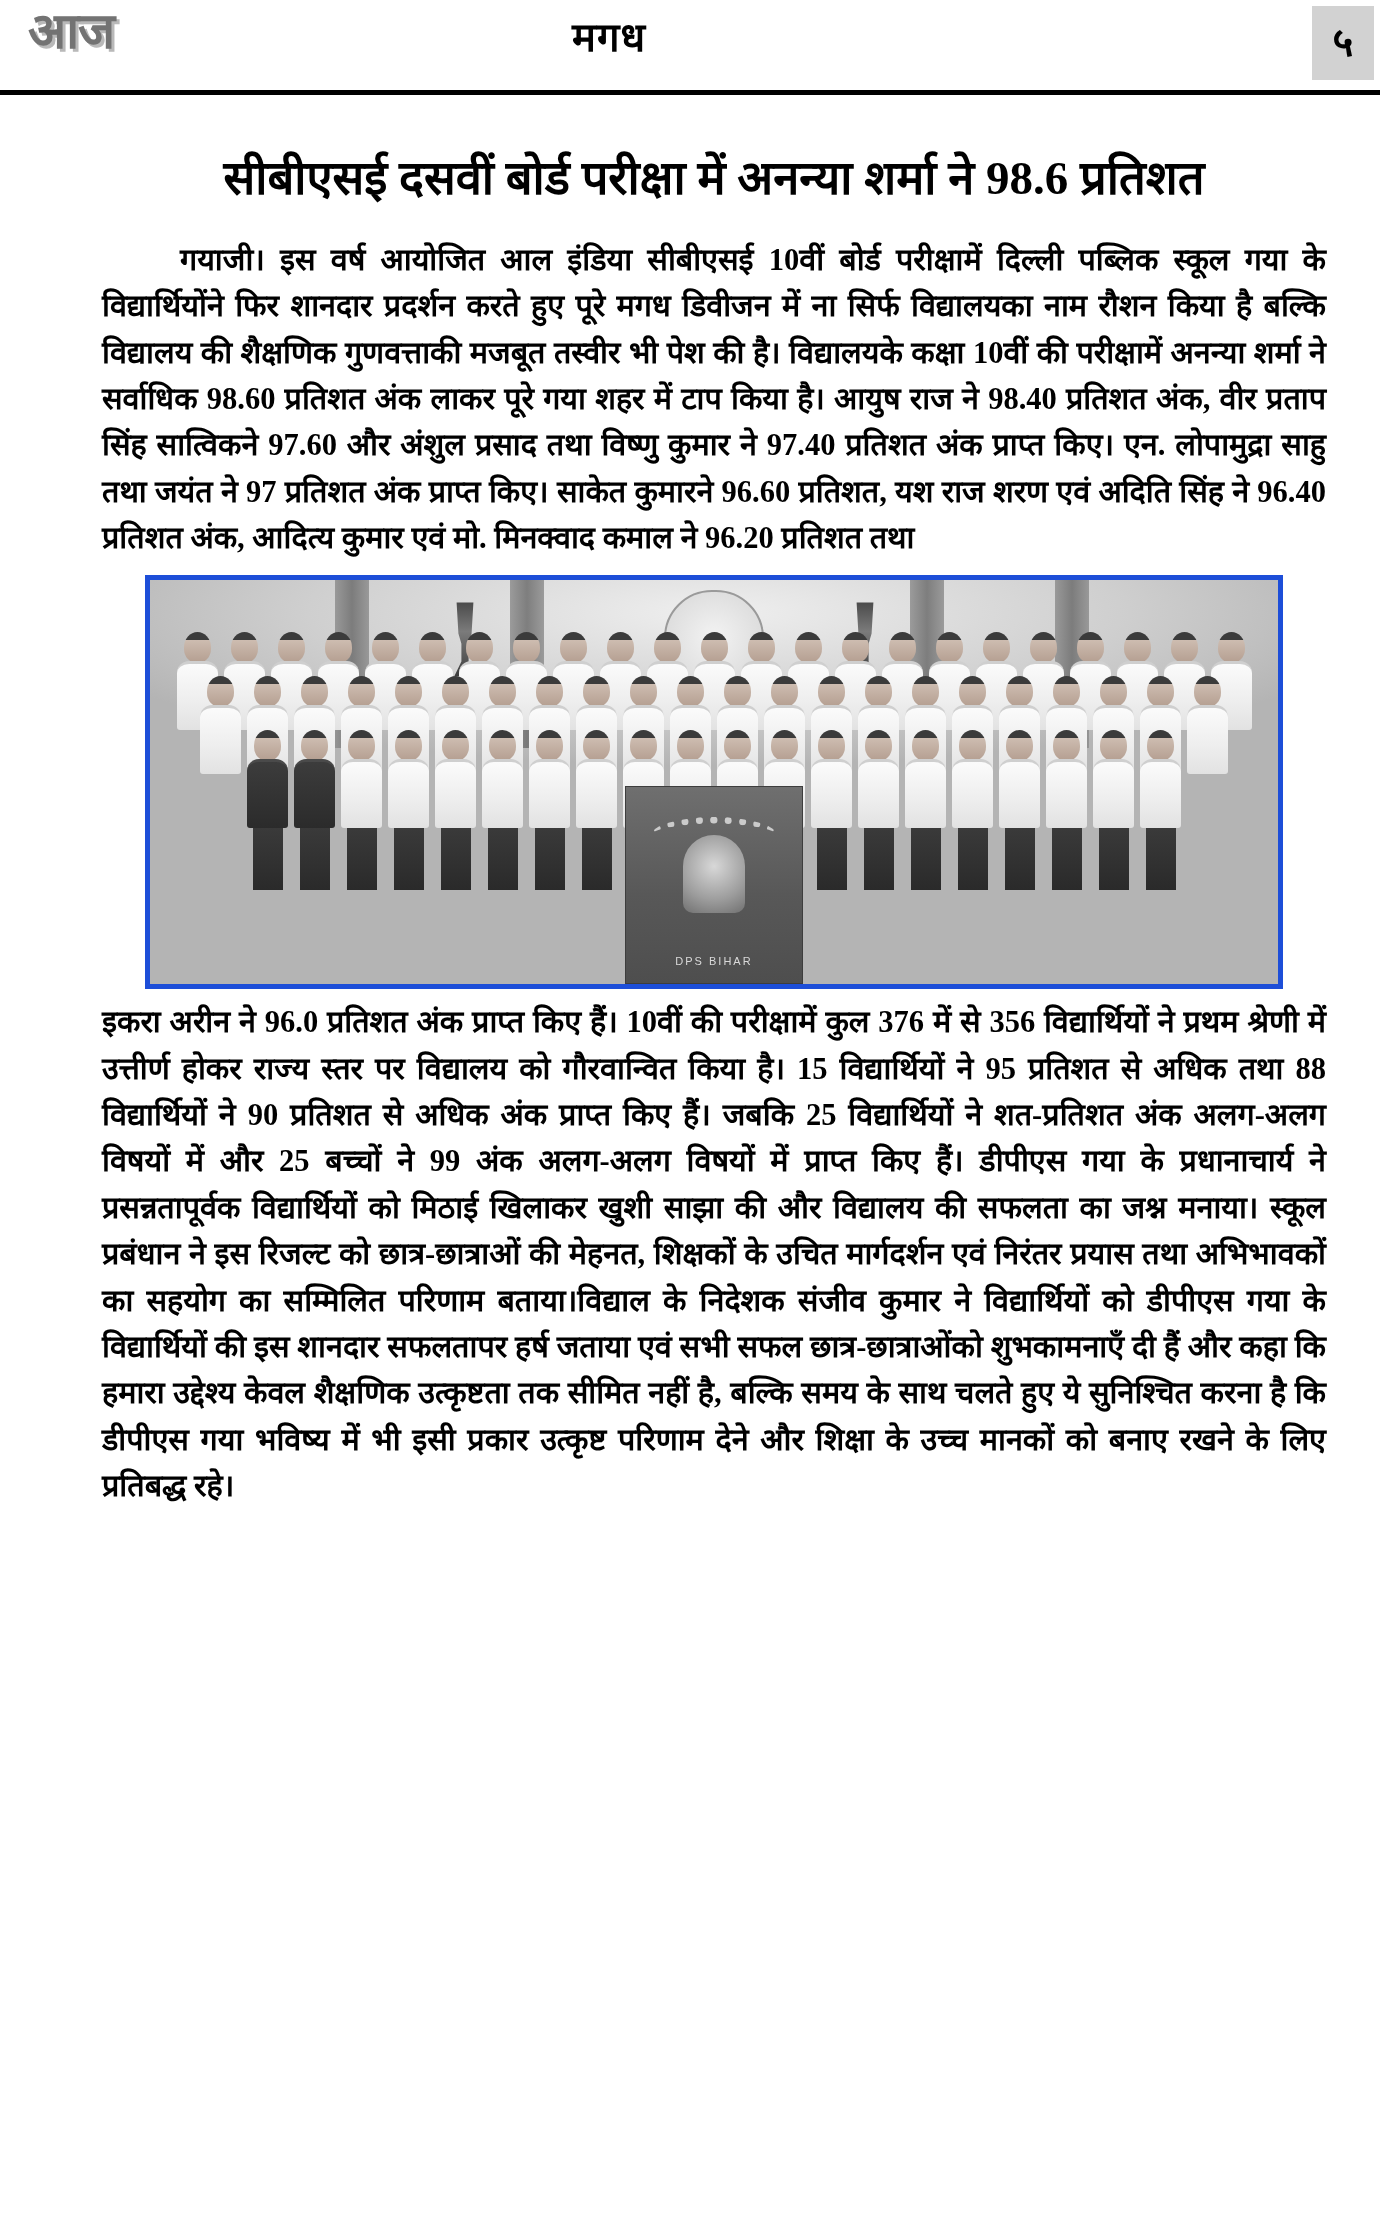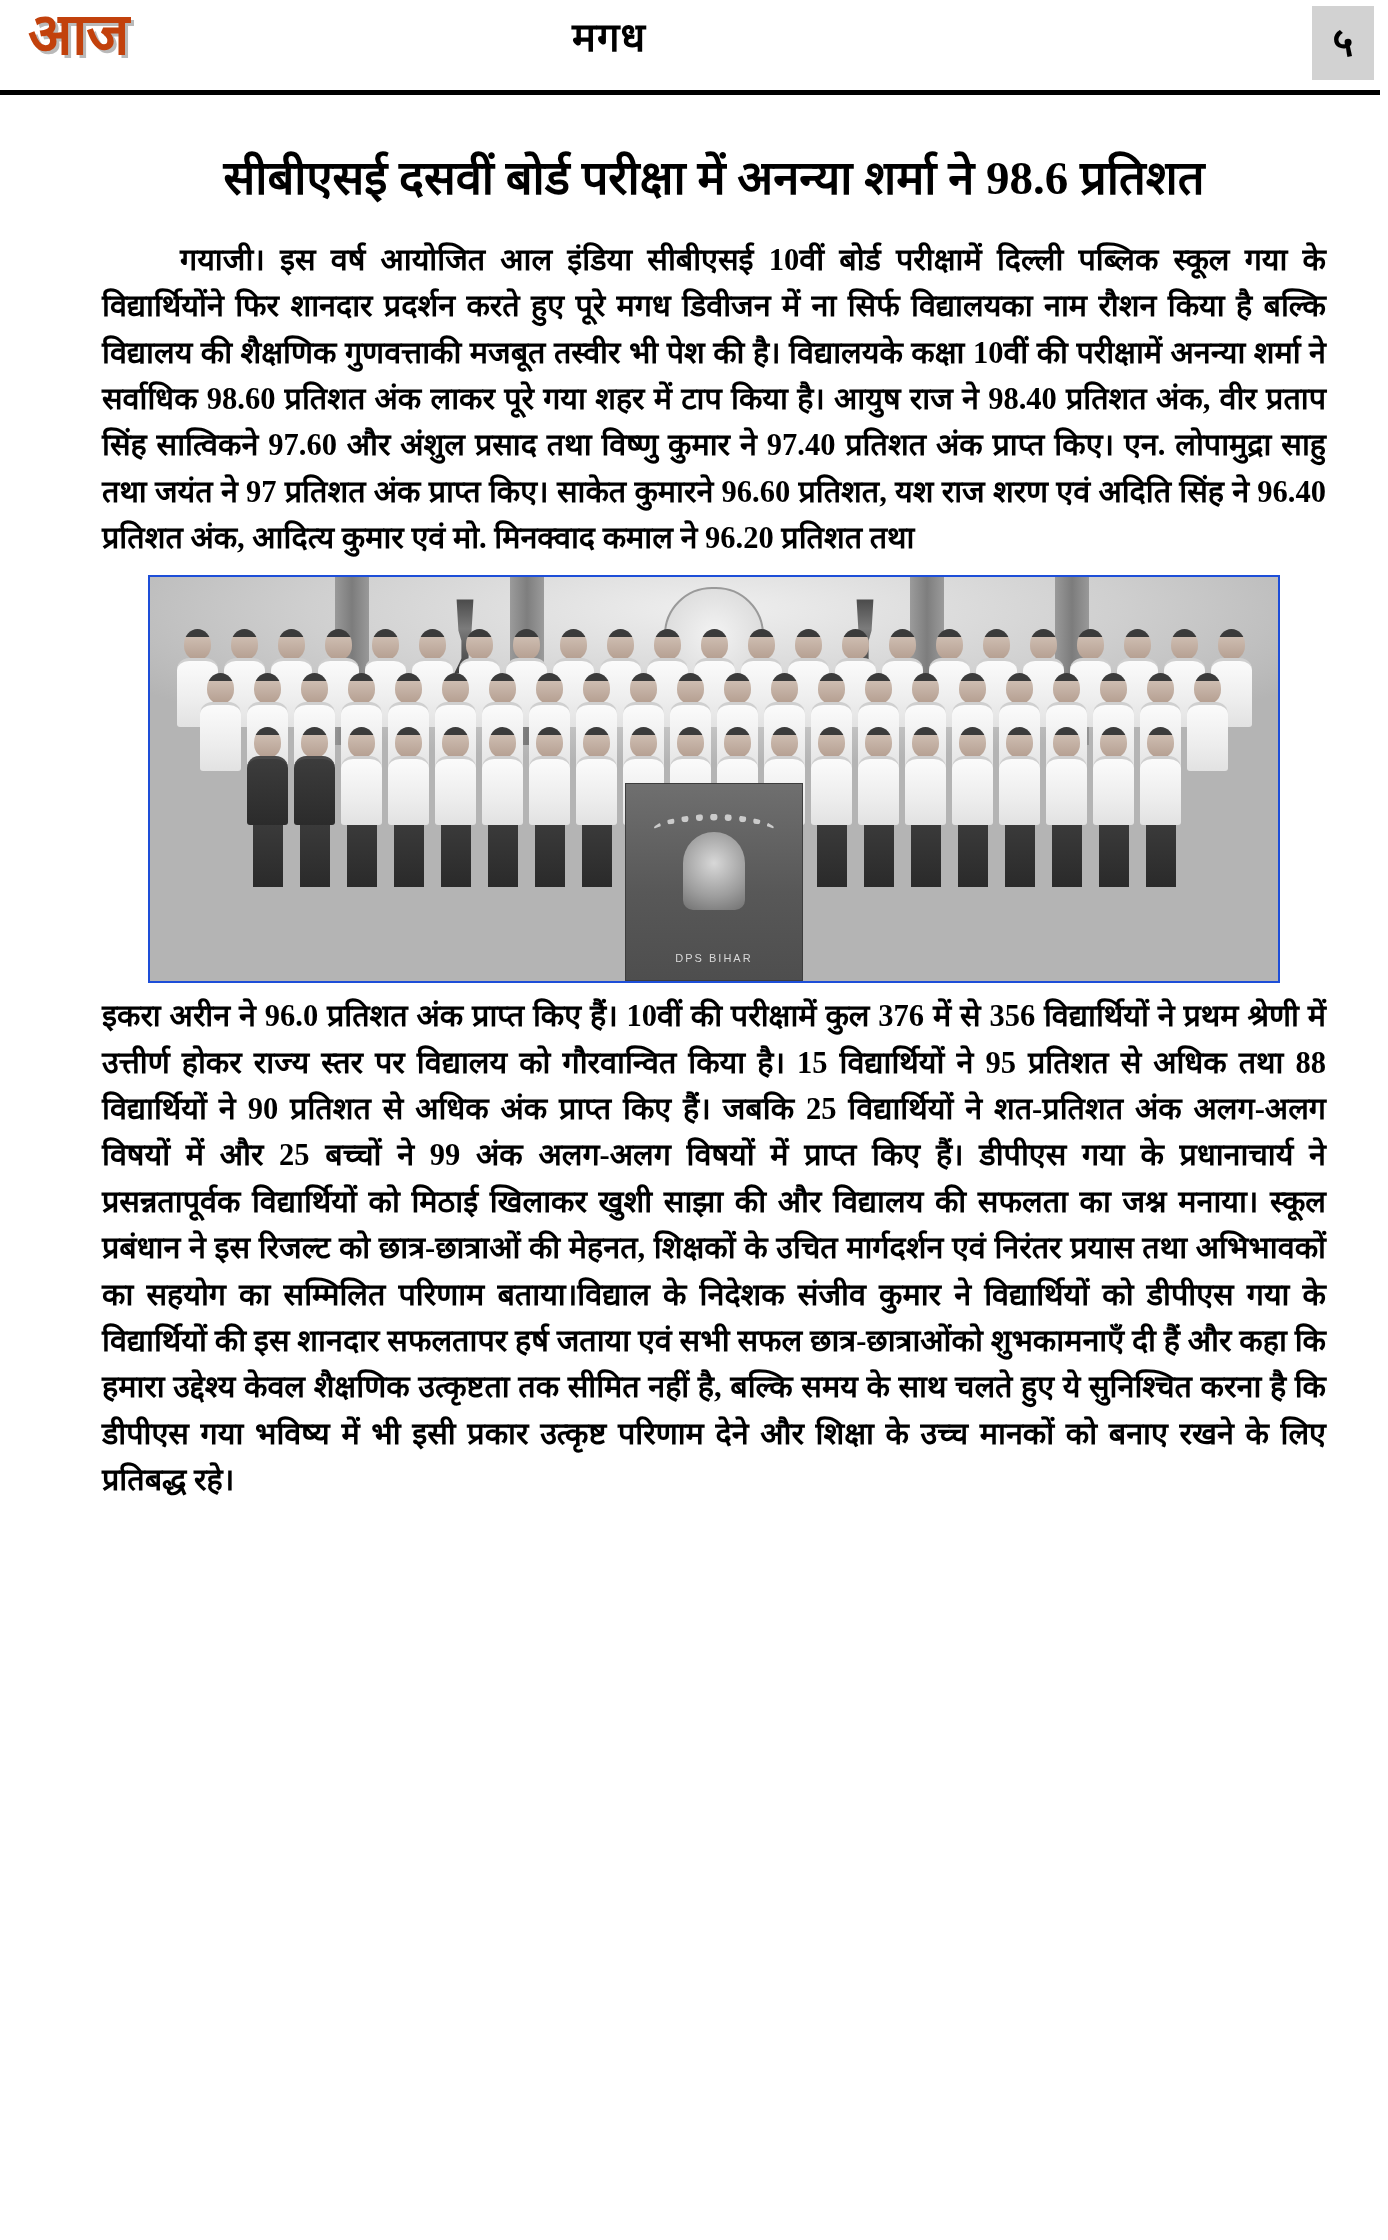--- a/index.html
+++ b/index.html
@@ -32,24 +32,24 @@
     align-items: flex-start;
     padding: 10px 0 0 0;
   }
 
   .brand {
     position: absolute;
     left: 28px;
     top: 6px;
     font-family: "Liberation Serif", "DejaVu Serif", serif;
     font-weight: 700;
-    font-size: 58px;
+    font-size: 50px;
     line-height: 1;
     letter-spacing: -1px;
-    color: #c2410c;
+    color: #737373;
     text-shadow: 3px 3px 0 #b9b9b9;
     white-space: nowrap;
   }
 
   .edition-name {
     position: absolute;
     left: 0;
     right: 0;
     top: 18px;
     text-align: center;
@@ -148,21 +148,21 @@
   
   .photo-wrap {
     margin: 14px 0 10px 0;
     display: flex;
     justify-content: center;
   }
   .photo {
     position: relative;
     width: 1128px;
     height: 404px;
-    border: 2px solid #1d4ed8;
+    border: 5px solid #1d4ed8;
     background: #cfcfcf;
     overflow: hidden;
   }
   .photo-inner {
     position: absolute;
     inset: 0;
     background:
       radial-gradient(ellipse 60% 38% at 50% 8%, #efefef 0%, #cfcfcf 60%, #b4b4b4 100%),
       linear-gradient(180deg, #dedede 0%, #cdcdcd 38%, #e8e8e8 70%, #d4d4d4 100%);
   }

